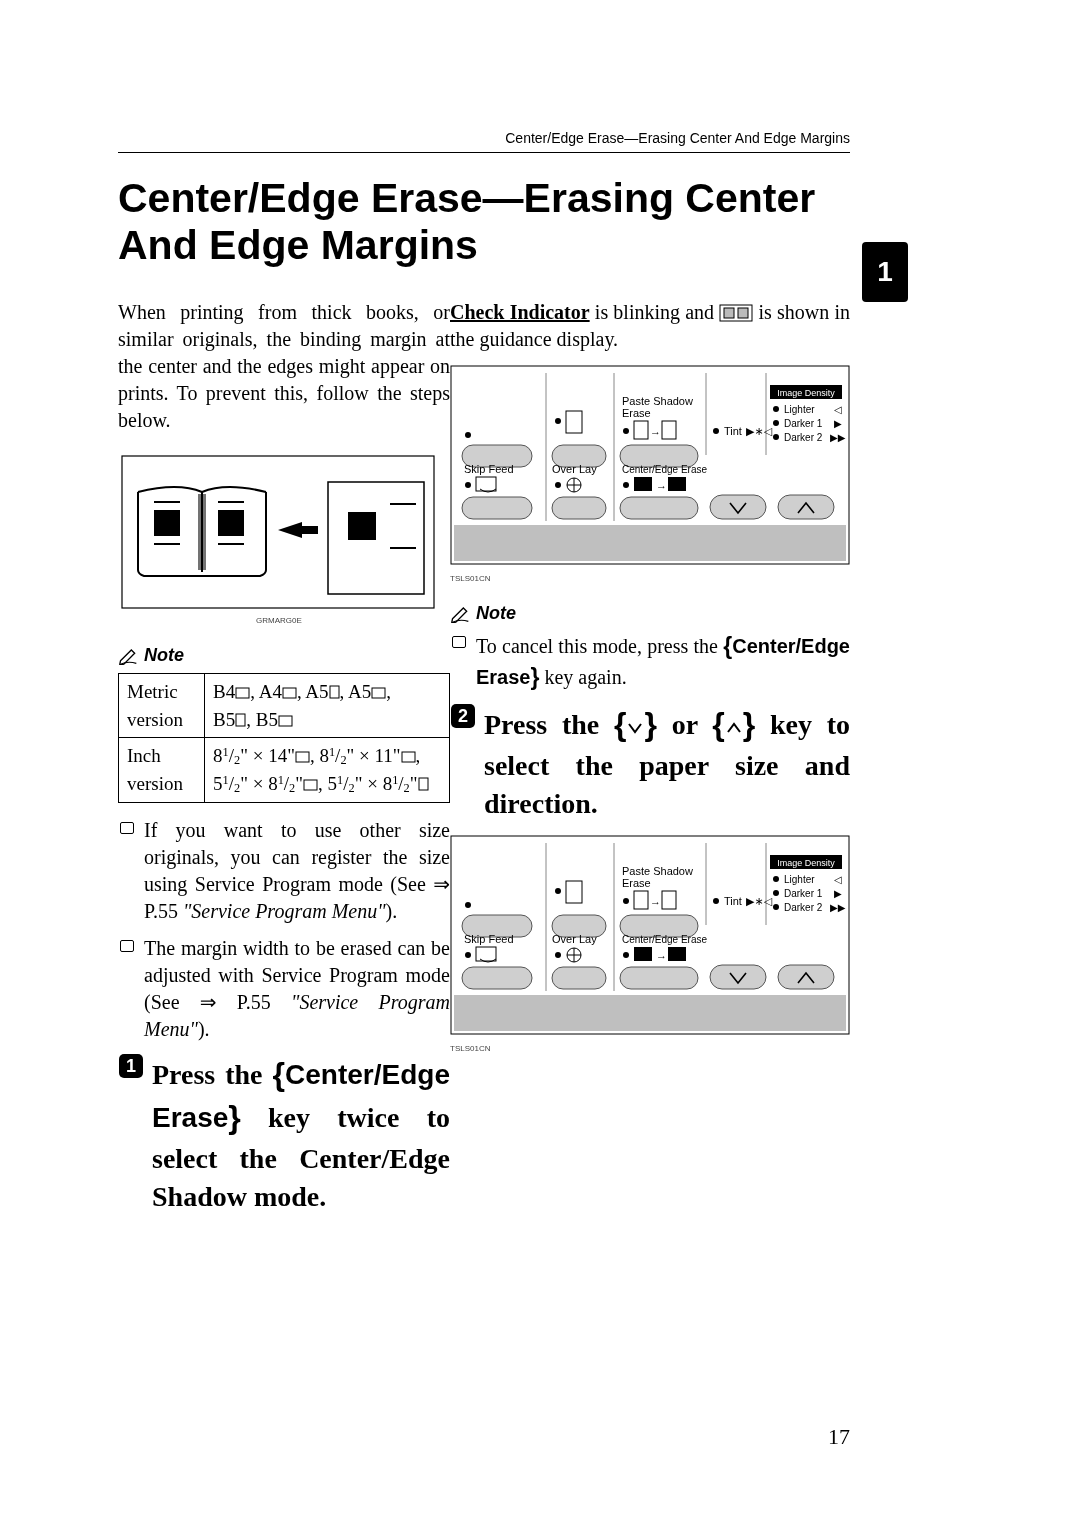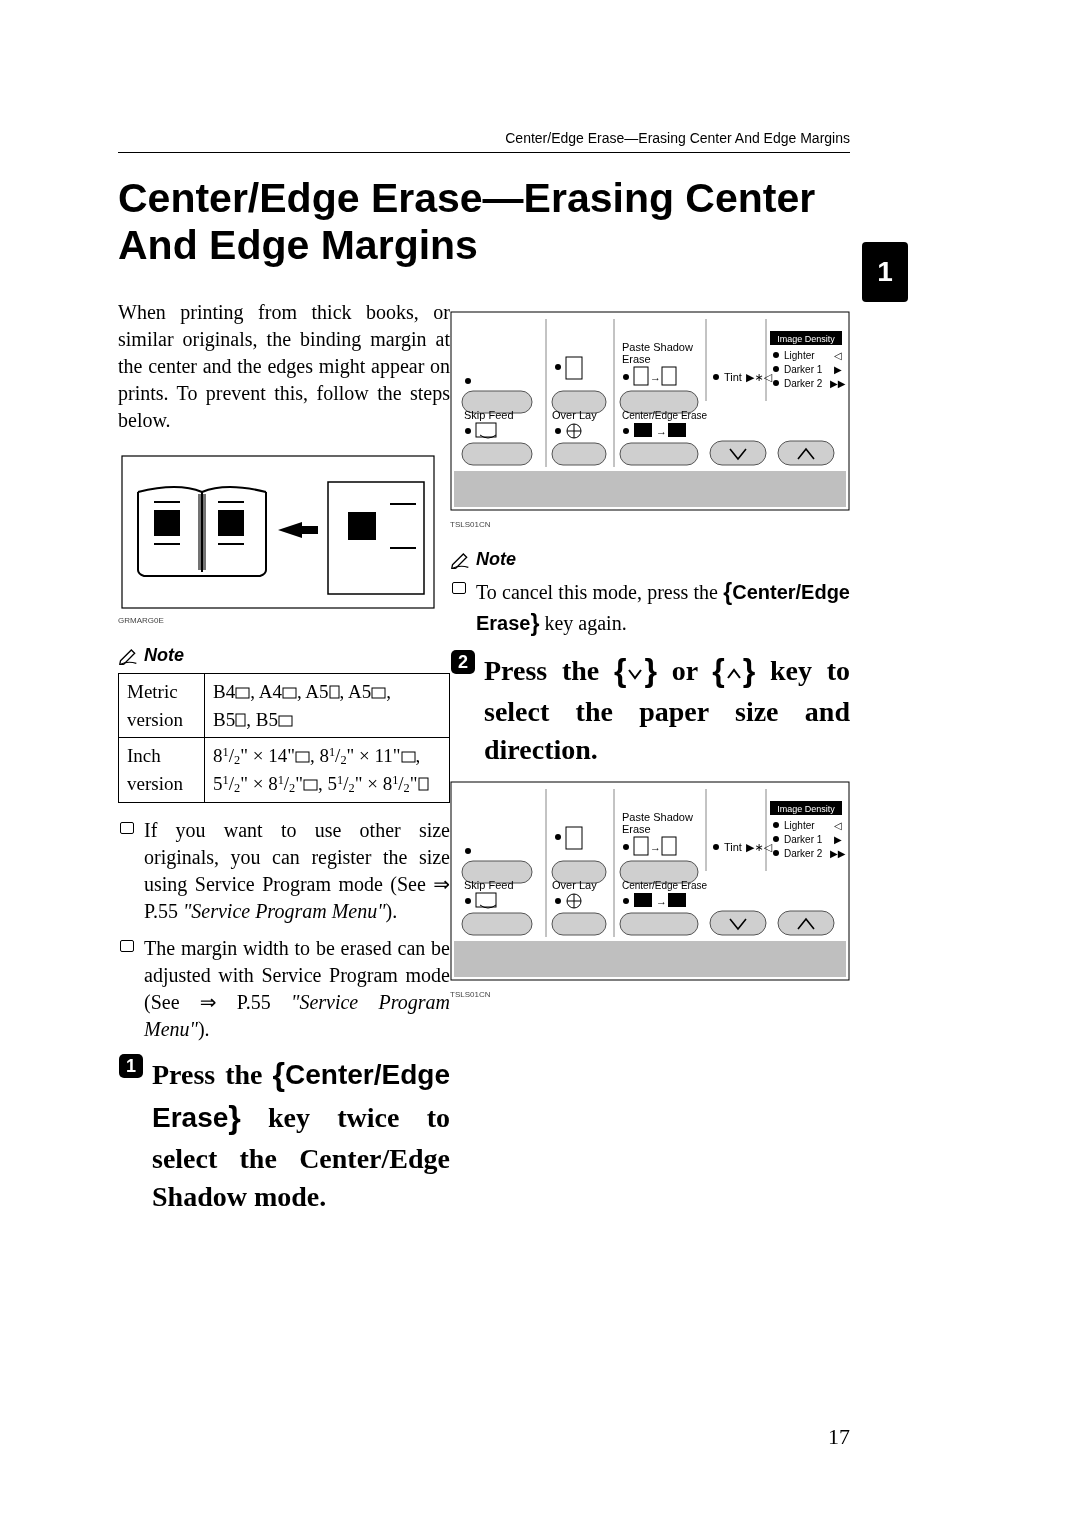--- a/index.html
+++ b/index.html
@@ -6,21 +6,21 @@
   html, body { width: 1080px; height: 1528px; background: #fff; font-family: Georgia, 'Times New Roman', serif; color: #000; }
   .page { width: 968px; height: 1528px; position: relative; padding: 130px 118px 60px 118px; }
   .running-head { text-align: right; font-size: 14px; font-family: Arial, Helvetica, sans-serif; margin-bottom: 6px; }
   .hr { height: 1px; background: #000; margin-bottom: 22px; }
   h1.title { font-family: Arial, Helvetica, sans-serif; font-weight: bold; font-size: 41px; line-height: 1.15; color: #000; margin-bottom: 30px; }
   .cols { display: flex; }
   .col { flex: 1 1 0; font-size: 20px; line-height: 1.35; }
   .col p.body { text-align: justify; }
   .illus { margin: 18px 0 4px 0; }
   .illus svg { display: block; }
-  .illus-cap { font-family: Arial, Helvetica, sans-serif; font-size: 8px; text-align: left; color: #444; padding-right: 10px; margin-top: 2px; }
+  .illus-cap { font-family: Arial, Helvetica, sans-serif; font-size: 8px; text-align: center; color: #444; padding-right: 10px; margin-top: 2px; }
   .note-row { display: flex; align-items: center; gap: 6px; margin-top: 16px; margin-bottom: 6px; }
   .note-row .pen { width: 20px; height: 20px; }
   .note-row .note-word { font-family: Arial, Helvetica, sans-serif; font-weight: bold; font-style: italic; font-size: 18px; }
   ul.note-list { list-style: none; padding-left: 2px; }
   ul.note-list > li { display: flex; align-items: flex-start; gap: 10px; margin-bottom: 10px; text-align: justify; }
   ul.note-list > li .bullet { flex: 0 0 auto; width: 14px; height: 12px; border: 1.5px solid #000; border-radius: 2px; margin-top: 5px; }
   ul.note-list > li .txt { flex: 1 1 auto; }
   table.sizes { border-collapse: collapse; margin: 6px 0 14px 0; width: 100%; font-size: 19px; padding-left: 48px; }
   table.sizes td { border: 1px solid #000; padding: 4px 8px; vertical-align: top; line-height: 1.45; }
   .orient { display: inline-block; vertical-align: -1px; }
@@ -164,20 +164,27 @@
           <rect x="1" y="1" width="24" height="24" rx="5" fill="#000"></rect>
           <text x="13" y="19" text-anchor="middle" fill="#fff" font-family="Arial" font-weight="bold" font-size="18">1</text>
         </svg>
         <div class="stxt">
           <span>Press the </span><span class="brkt">{</span><span class="keycap">Center/Edge Erase</span><span class="brkt">}</span><span> key twice to select the Center/Edge Shadow mode.</span>
         </div>
       </div>
     </div>
 
     <div class="col">
+      <p class="body">
+        <span class="underline" style="font-weight:bold;">Check Indicator</span><span> is blinking and </span><svg width="34" height="18" style="vertical-align:-3px">
+            <rect x="1" y="1" width="32" height="16" fill="none" stroke="#000"></rect>
+            <rect x="5" y="4" width="10" height="10" fill="#bbb" stroke="#000"></rect>
+            <rect x="19" y="4" width="10" height="10" fill="#bbb" stroke="#000"></rect>
+          </svg><span> is shown in the guidance display.</span>
+      </p>
 
       <div class="panel-wrap">
         <svg class="panel-svg" width="400" height="200" viewBox="0 0 400 200">
           <rect x="1" y="1" width="398" height="198" fill="none" stroke="#000" stroke-width="1"></rect>
           <rect x="4" y="160" width="392" height="36" fill="#bfbfbf"></rect>
 
           <line x1="96" y1="8" x2="96" y2="156" stroke="#888"></line>
           <line x1="164" y1="8" x2="164" y2="156" stroke="#888"></line>
           <line x1="256" y1="8" x2="256" y2="90" stroke="#888"></line>
           <line x1="316" y1="8" x2="316" y2="90" stroke="#888"></line>

